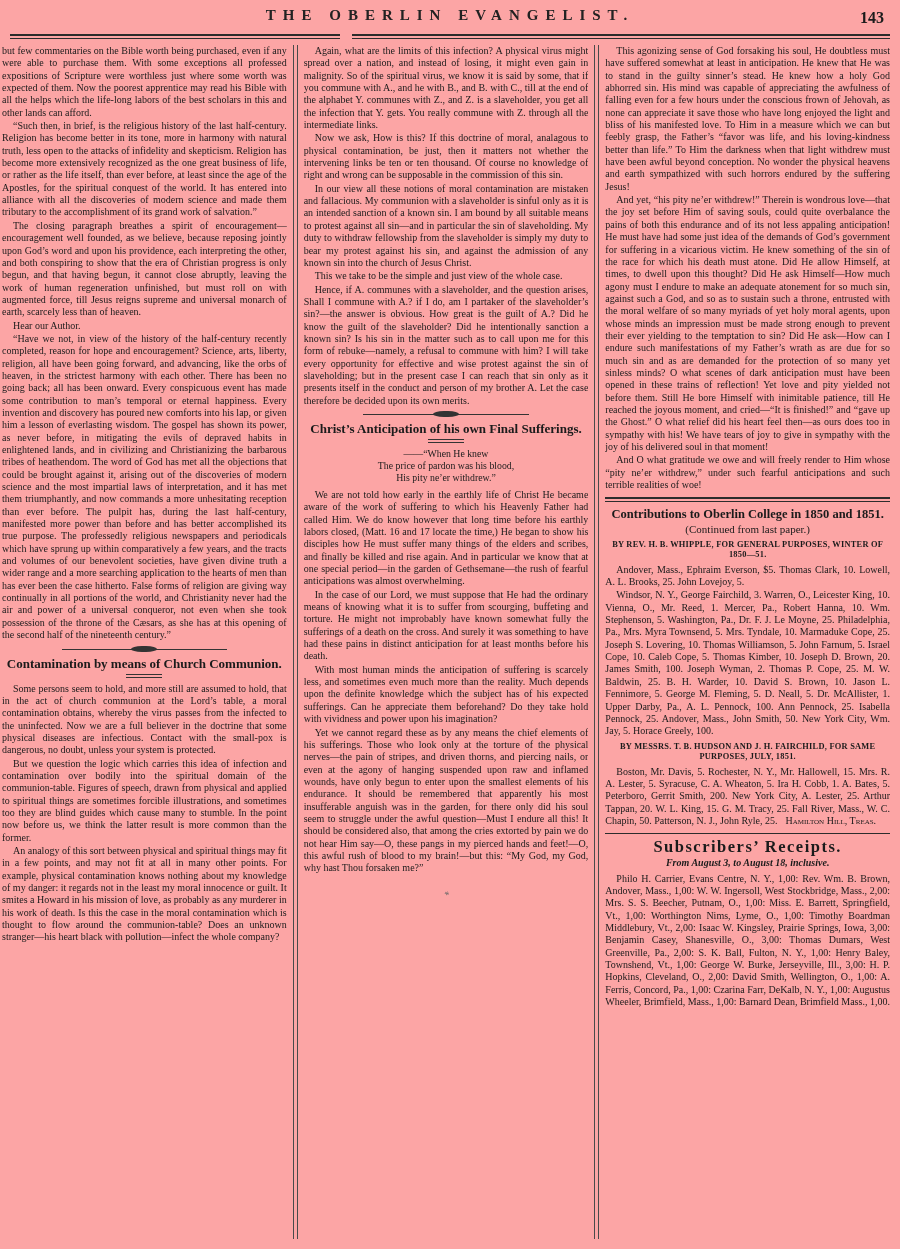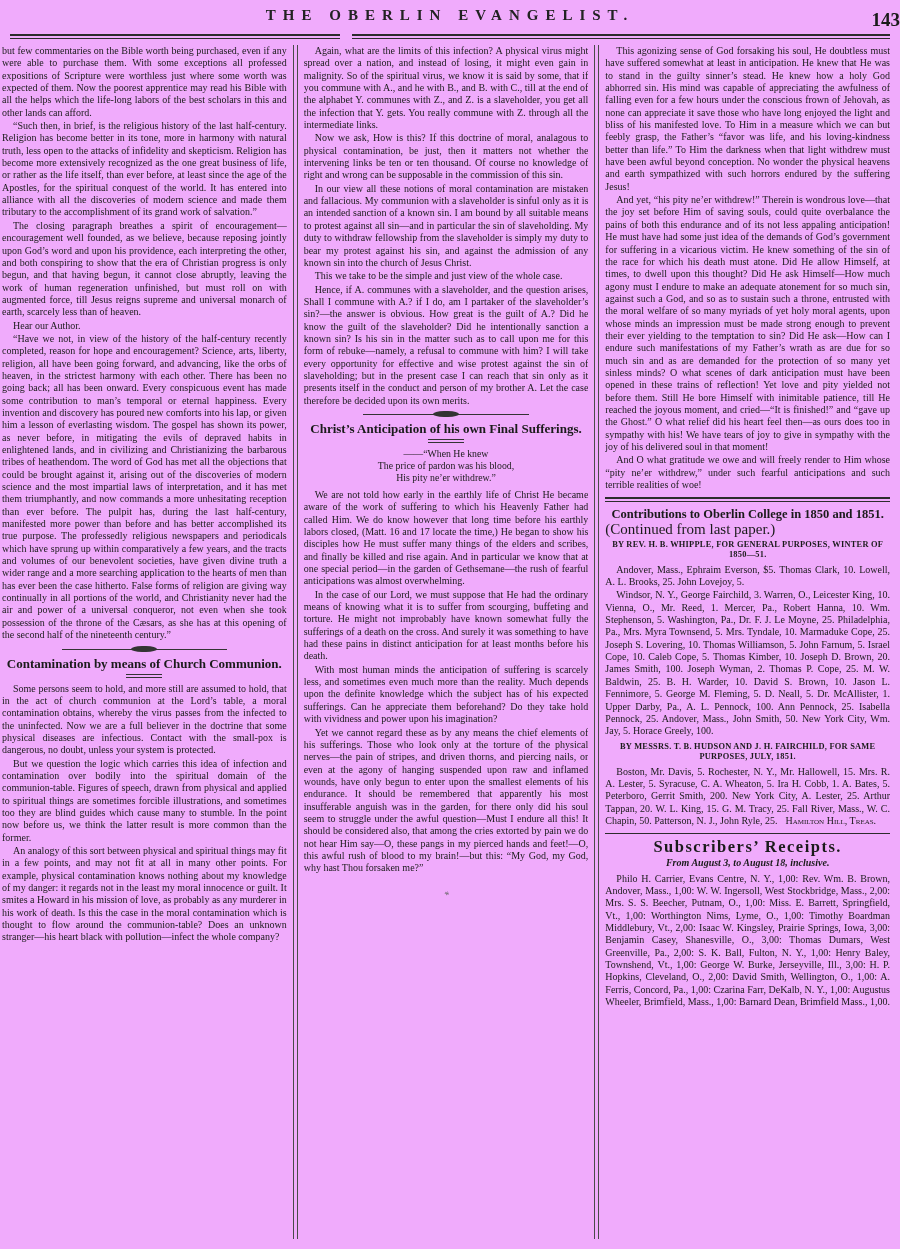--- a/index.html
+++ b/index.html
@@ -1,31 +1,31 @@
 <!DOCTYPE html>
 <html><head>
 <meta charset="utf-8">
 <style>
   html,body{margin:0;padding:0;background:#e8e7e3;}
   .page{
     position:relative;
     width:900px;height:1249px;
-    background:#f0abfc;
+    background:#fca5a5;
     color:#1b1b1b;
     font-family:"Liberation Serif","DejaVu Serif",serif;
     overflow:hidden;
     box-sizing:border-box;
   }
   
   .masthead{position:relative;height:30px;padding-top:7px;box-sizing:border-box;}
   .masthead-title{
     text-align:center;font-weight:bold;font-size:15px;letter-spacing:7px;
     color:#222;
   }
-  .page-number{position:absolute;right:0;top:9px;font-weight:bold;font-size:19px;}
+  .page-number{position:absolute;right:16px;top:9px;font-weight:bold;font-size:16px;}
   .head-rules{display:flex;margin:4px 10px 0 10px;gap:12px;}
   .rule-seg{height:2px;border-top:2px solid #2c2c2c;border-bottom:1px solid #2c2c2c;}
   .seg-left{width:330px;}
   .seg-right{flex:1;}
   
   .columns{display:flex;align-items:stretch;padding:6px 10px 0 2px;height:1200px;box-sizing:border-box;}
   .col{flex:1 1 0;overflow:hidden;text-align:justify;font-size:10px;line-height:12.35px;}
   .col-rule{width:3px;border-left:1px solid #4a4a4a;border-right:1px solid #4a4a4a;margin:0 6px;}
   .para{margin:0 0 1px 0;text-indent:11px;}
   .para.first{text-indent:0;}
@@ -34,21 +34,21 @@
   .divider::after{
     content:"";position:absolute;left:50%;top:-3.5px;width:26px;height:6px;
     background:#333;transform:translateX(-50%);border-radius:50%/60%;
   }
   .article-heading{font-size:13px;font-weight:bold;text-align:center;margin:3px 0 3px 0;line-height:15px;}
   .heading-tail{width:36px;height:2px;margin:0 auto 5px auto;border-top:1px solid #333;border-bottom:1px solid #333;}
   .epigraph{text-align:center;font-size:9.8px;line-height:12px;margin:1px 0 5px 0;}
   
   .section-toprule{height:2px;border-top:2px solid #2c2c2c;border-bottom:1px solid #2c2c2c;margin:6px 0 5px 0;}
   .contrib-heading{font-size:12.5px;font-weight:bold;text-align:center;line-height:14px;margin:0 0 2px 0;}
-  .contrib-subtitle{font-size:15px;margin:0 0 4px 0;}
+  .contrib-subtitle{text-align:center;font-size:11px;margin:0 0 4px 0;}
   .byline{font-size:8.4px;font-weight:bold;text-align:center;letter-spacing:.25px;line-height:10.5px;margin:4px 4px 3px 4px;text-indent:0;}
   .treas{font-variant:small-caps;padding-left:8px;}
   
   .receipts-rule{border-top:1px solid #2c2c2c;margin:6px 0 4px 0;}
   .receipts-heading{font-size:16.5px;font-weight:bold;text-align:center;letter-spacing:1.5px;margin:0 0 1px 0;line-height:18px;}
   .receipts-date{text-align:center;font-weight:bold;font-style:italic;font-size:10px;margin:0 0 3px 0;}
   
   .printers-mark{display:block;text-align:center;color:#666;font-size:10px;margin-top:14px;transform:rotate(18deg);}
 </style>
 </head>

